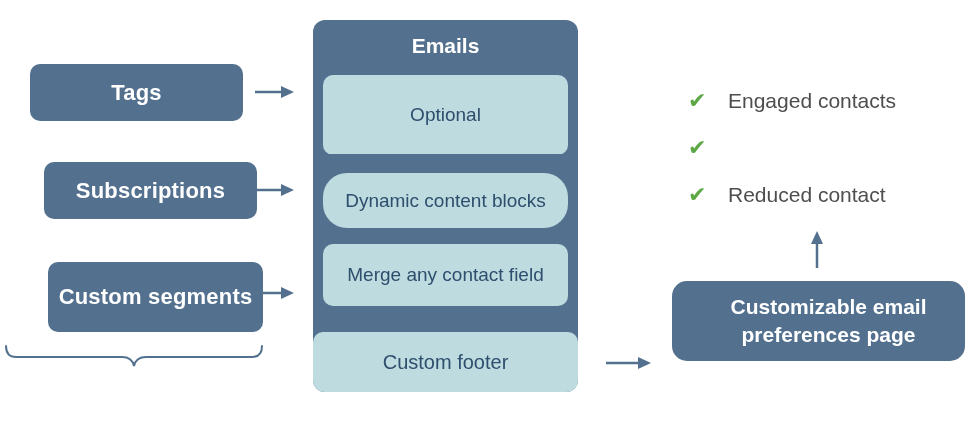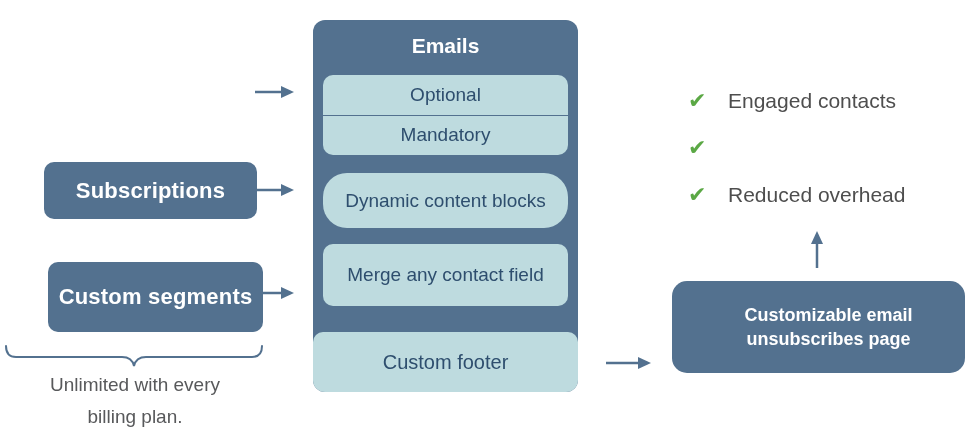--- a/index.html
+++ b/index.html
@@ -105,30 +105,30 @@
     line-height:1;
   }
   .benefit-label{
     color:var(--benefit-text);
     font-size:21px;
   }
 
   .preferences-box{
     position:absolute;
     left:672px;top:281px;
-    width:293px;height:92px;
+    width:293px;height:80px;
     background:var(--dark-blue);
     border-radius:15px;
     display:flex;
     flex-direction:column;
     align-items:center;
     justify-content:center;
     color:var(--label-white);
     font-weight:bold;
-    font-size:18px;
+    font-size:21px;
     line-height:1.35;
     text-align:center;
     padding-left:20px;
   }
 
   .note{
     position:absolute;
     left:0;top:369px;
     width:270px;
     text-align:center;
@@ -159,56 +159,54 @@
       <line class="connector-line" x1="606" y1="363" x2="638" y2="363"></line>
       <polygon class="arrow-head" points="638,357 651,363 638,369"></polygon>
     </g>
     <g>
       <line class="connector-line" x1="817" y1="268" x2="817" y2="244"></line>
       <polygon class="arrow-head" points="811,244 817,231 823,244"></polygon>
     </g>
     <path class="brace-path" d="M6,346 Q6,357 16,357 L122,357 Q132,357 134,366 Q136,357 146,357 L252,357 Q262,357 262,346"></path>
   </svg>
 
+  <div class="dark-box box-tags">
+    <span>Tags</span>
+  </div>
   <div class="dark-box box-subscriptions">
     <span>Subscriptions</span>
   </div>
   <div class="dark-box box-custom-segments">
     <span>Custom segments</span>
   </div>
 
-  <div class="note">
-    <div>Unlimited with every</div>
-    <div>billing plan.</div>
-  </div>
 
   <div class="emails-panel">
     <div class="emails-title">Emails</div>
     <div class="light-box toggle-box">
       <div class="toggle-half">Optional</div>
       <div class="toggle-divider"></div>
-      <div class="toggle-half">Mandatory</div>
     </div>
     <div class="light-box feature-box-1">Dynamic content blocks</div>
     <div class="light-box feature-box-2">Merge any contact field</div>
     <div class="light-box footer-box">Custom footer</div>
   </div>
 
   <div class="benefits">
     <div class="benefit-row">
       <span class="check">✔</span>
       <span class="benefit-label">Engaged contacts</span>
     </div>
     <div class="benefit-row">
       <span class="check">✔</span>
     </div>
     <div class="benefit-row">
       <span class="check">✔</span>
-      <span class="benefit-label">Reduced overhead</span>
+      <span class="benefit-label">Reduced contact</span>
     </div>
   </div>
 
   <div class="preferences-box">
     <span>Customizable email</span>
-    <span>unsubscribes page</span>
+    <span>preferences page</span>
   </div>
 
 </div>
 
 </body></html>

